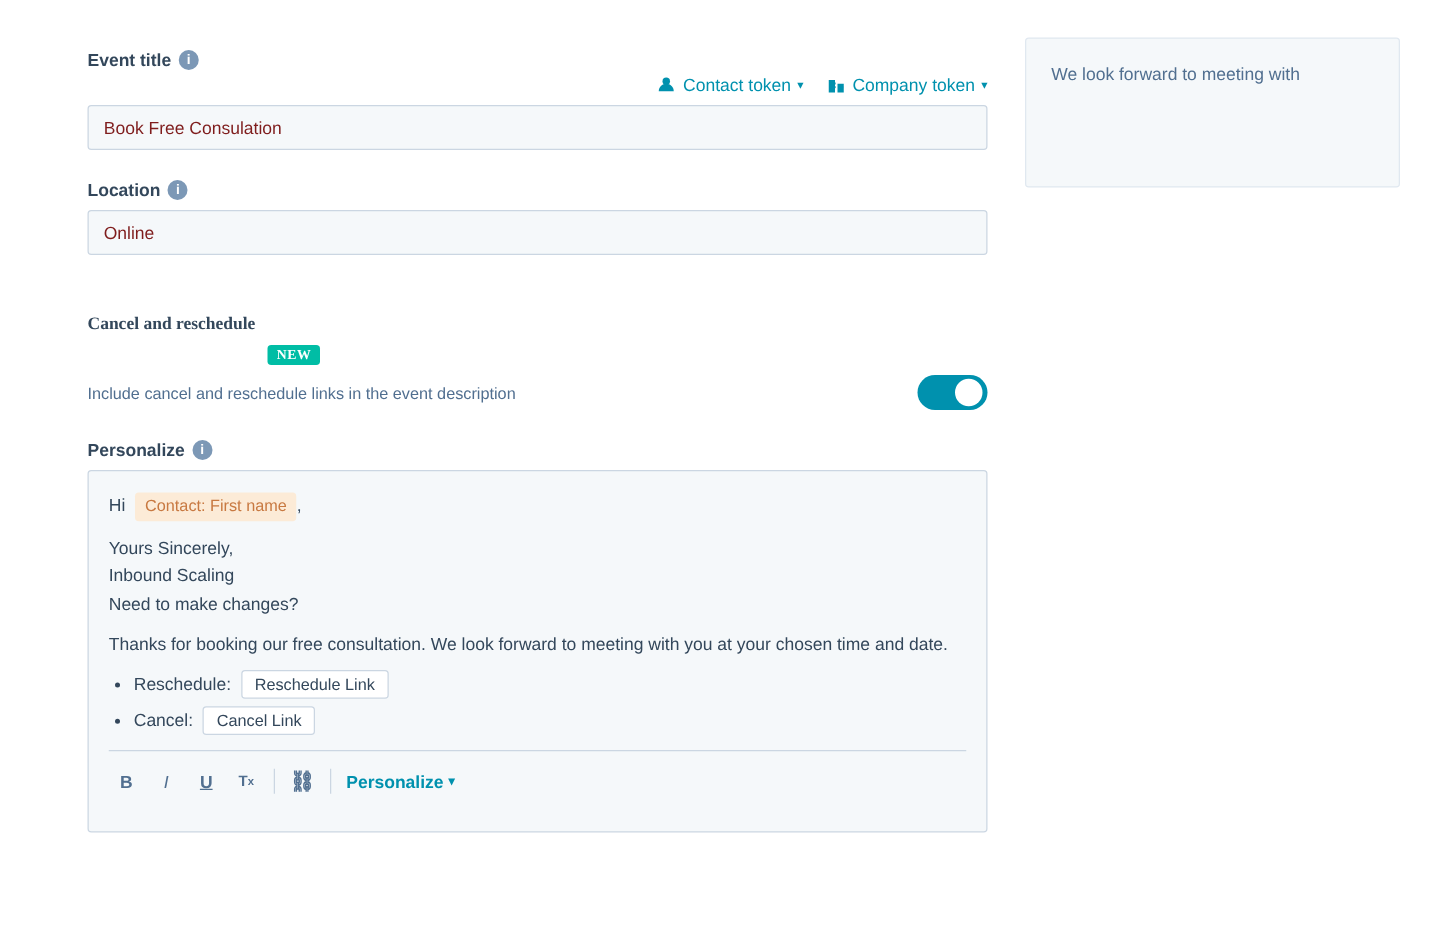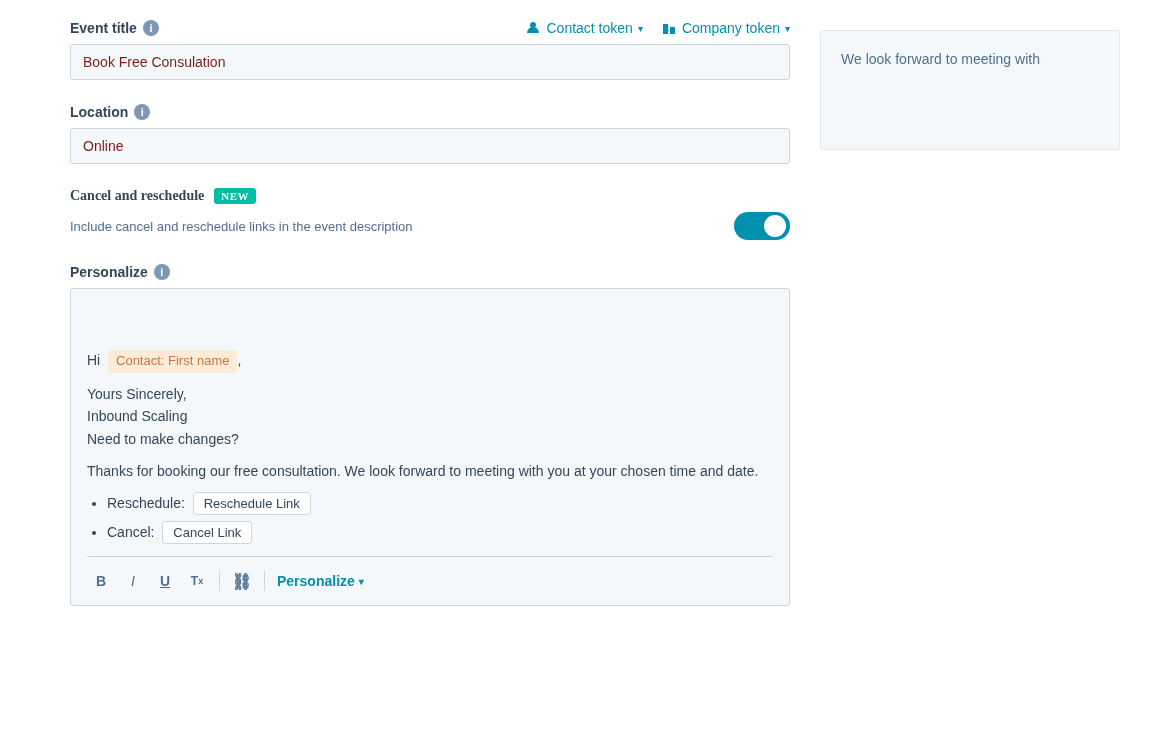--- a/index.html
+++ b/index.html
@@ -70,20 +70,21 @@
       display: flex;
       align-items: center;
       gap: 5px;
       color: #0091ae;
       font-size: 14px;
       font-weight: 500;
       cursor: pointer;
       background: none;
       border: none;
       padding: 0;
+      margin-top: 40px;
     }
     .token-btn .chevron {
       font-size: 10px;
     }
 
     
     .text-input {
       width: 100%;
       padding: 9px 12px;
       border: 1px solid #cbd6e2;
@@ -107,20 +108,21 @@
       font-family: Liberation Serif, serif;
     }
     .new-badge {
       background: #00bda5;
       color: white;
       font-size: 11px;
       font-weight: 700;
       padding: 2px 7px;
       border-radius: 3px;
       letter-spacing: 0.5px;
+      margin-top: 48px;
     }
     .cancel-description-row {
       display: flex;
       align-items: center;
       justify-content: space-between;
       margin-bottom: 20px;
     }
     .cancel-description-text {
       color: #516f90;
       font-size: 13px;
@@ -173,21 +175,20 @@
       border-radius: 3px;
       background: #f5f8fa;
       padding: 16px 16px 10px 16px;
       min-height: 290px;
     }
     .desc-text {
       font-size: 14px;
       color: #33475b;
       line-height: 1.6;
       margin-bottom: 12px;
-      margin-top: 44px;
     }
     .desc-text p {
       margin-bottom: 10px;
     }
     .contact-token-pill {
       display: inline-block;
       background: #fcebd7;
       color: #c87941;
       padding: 1px 8px;
       border-radius: 3px;

